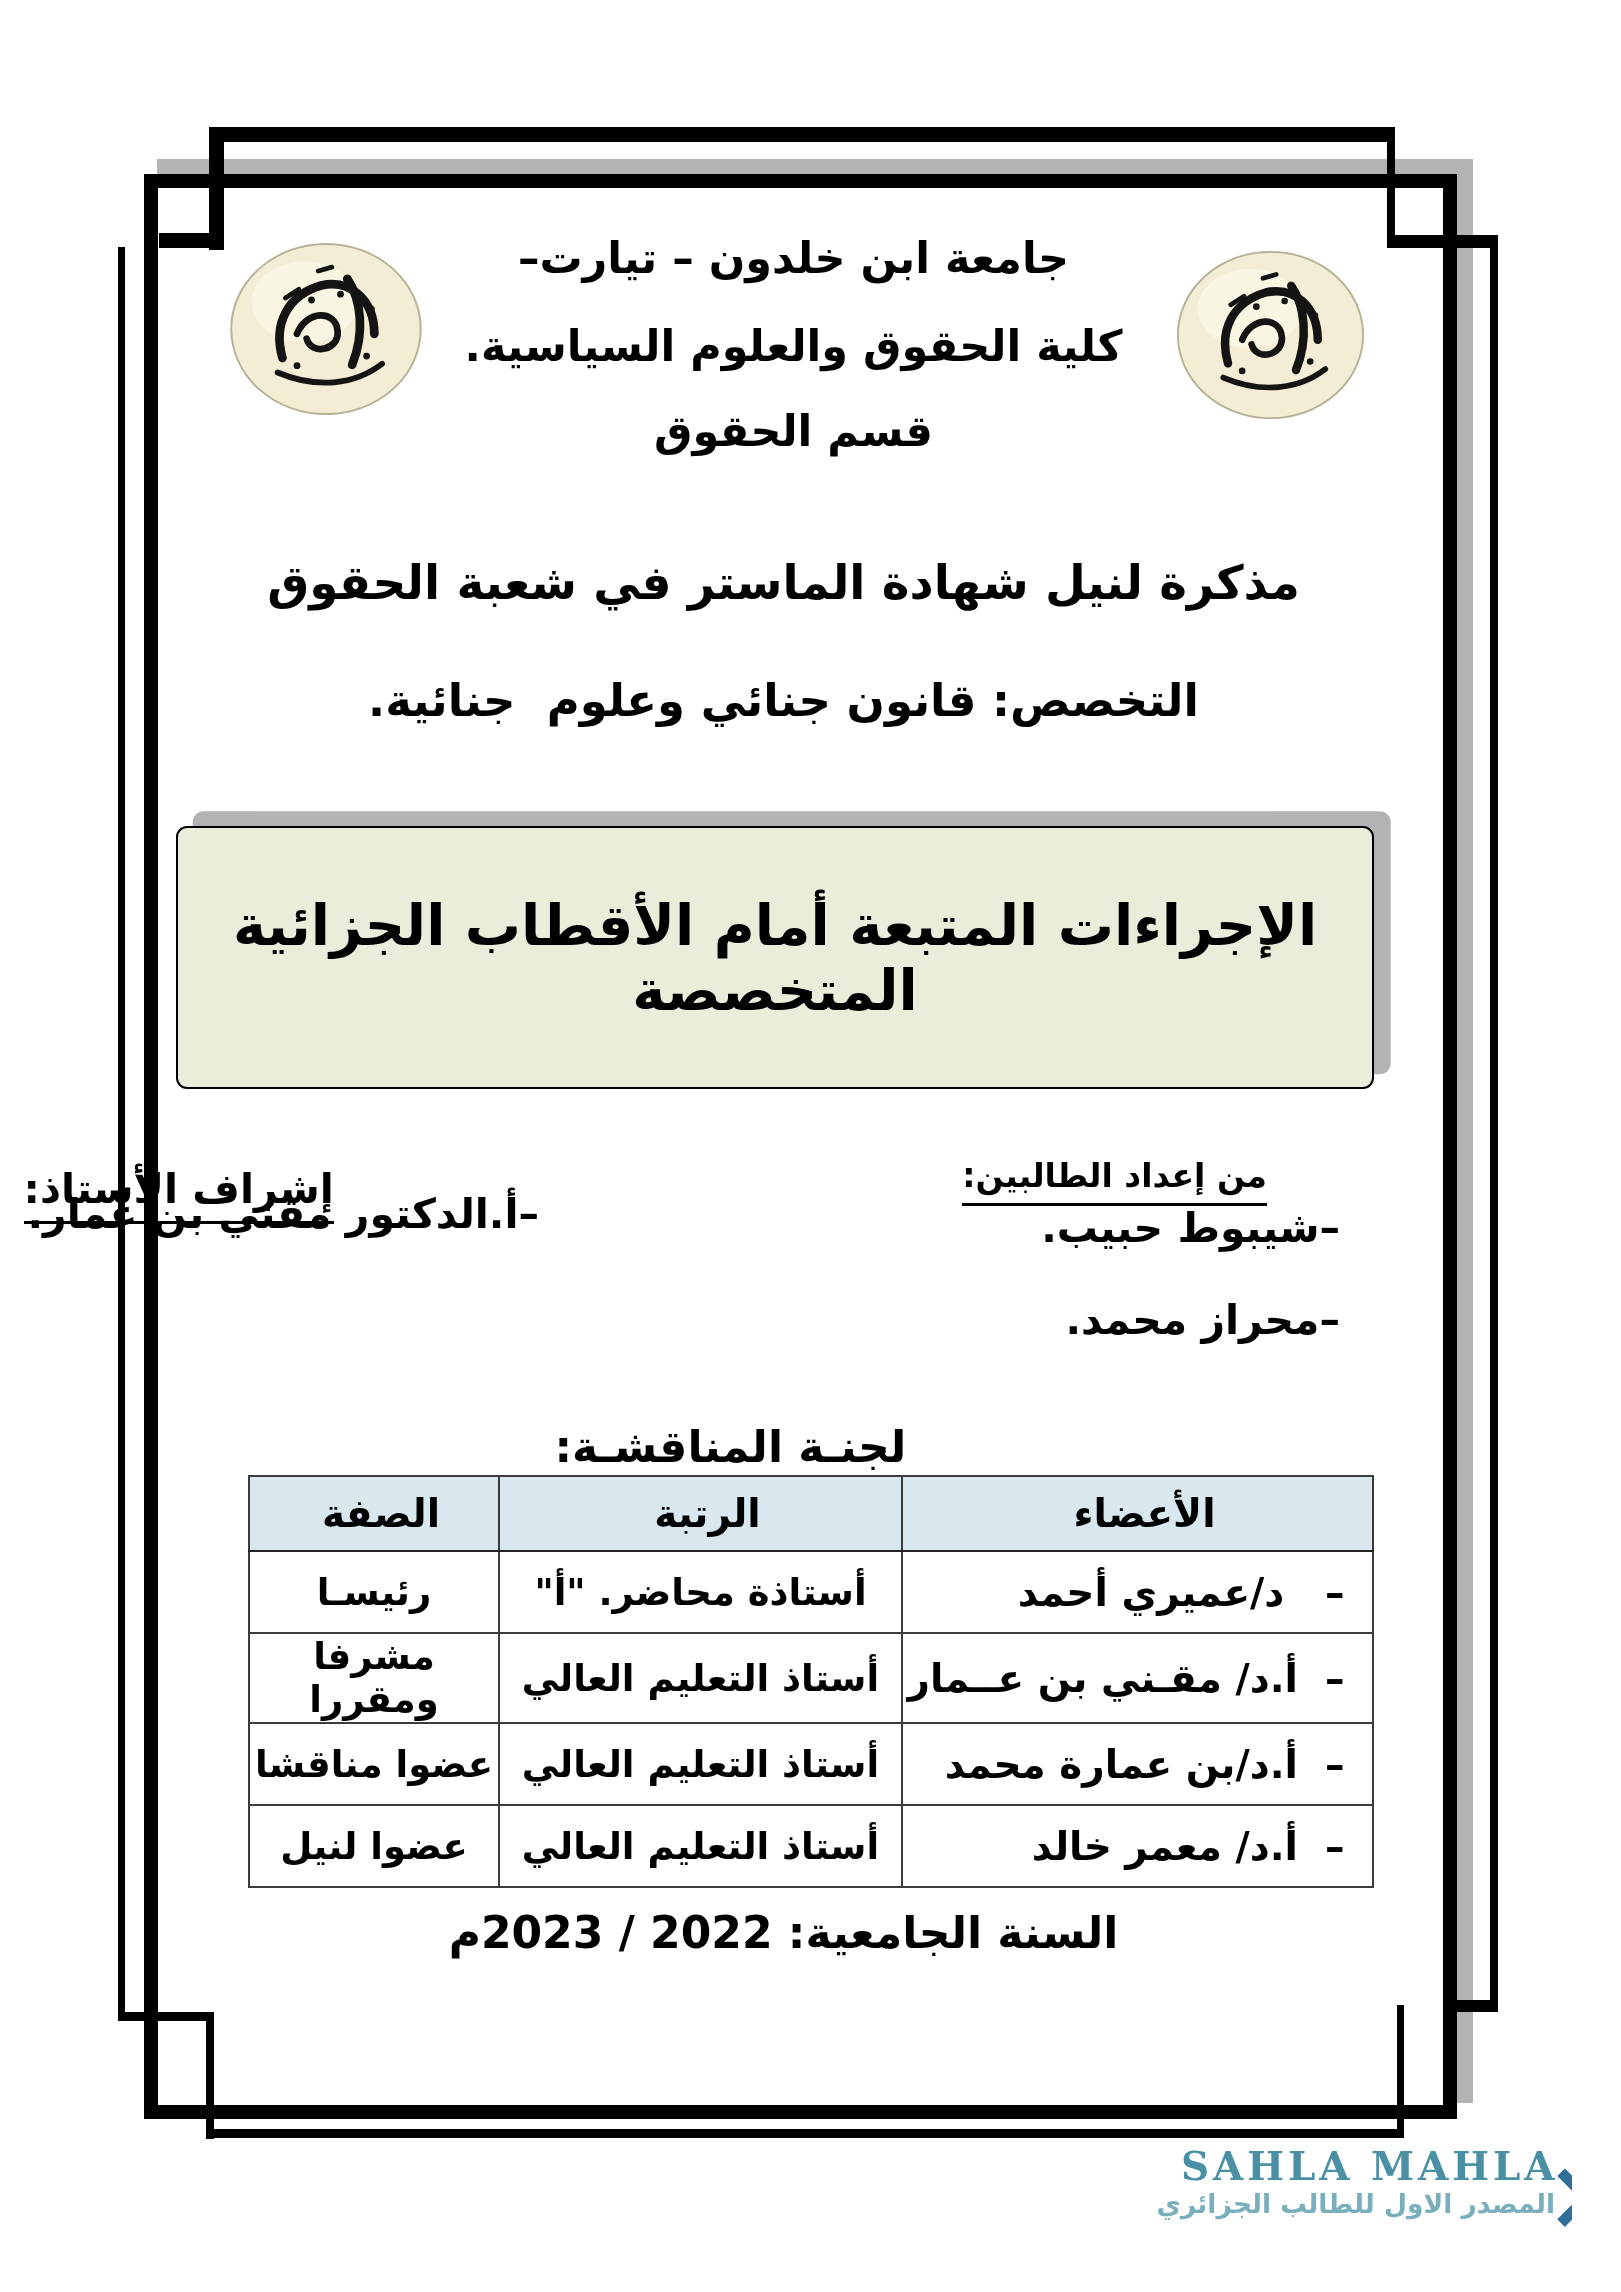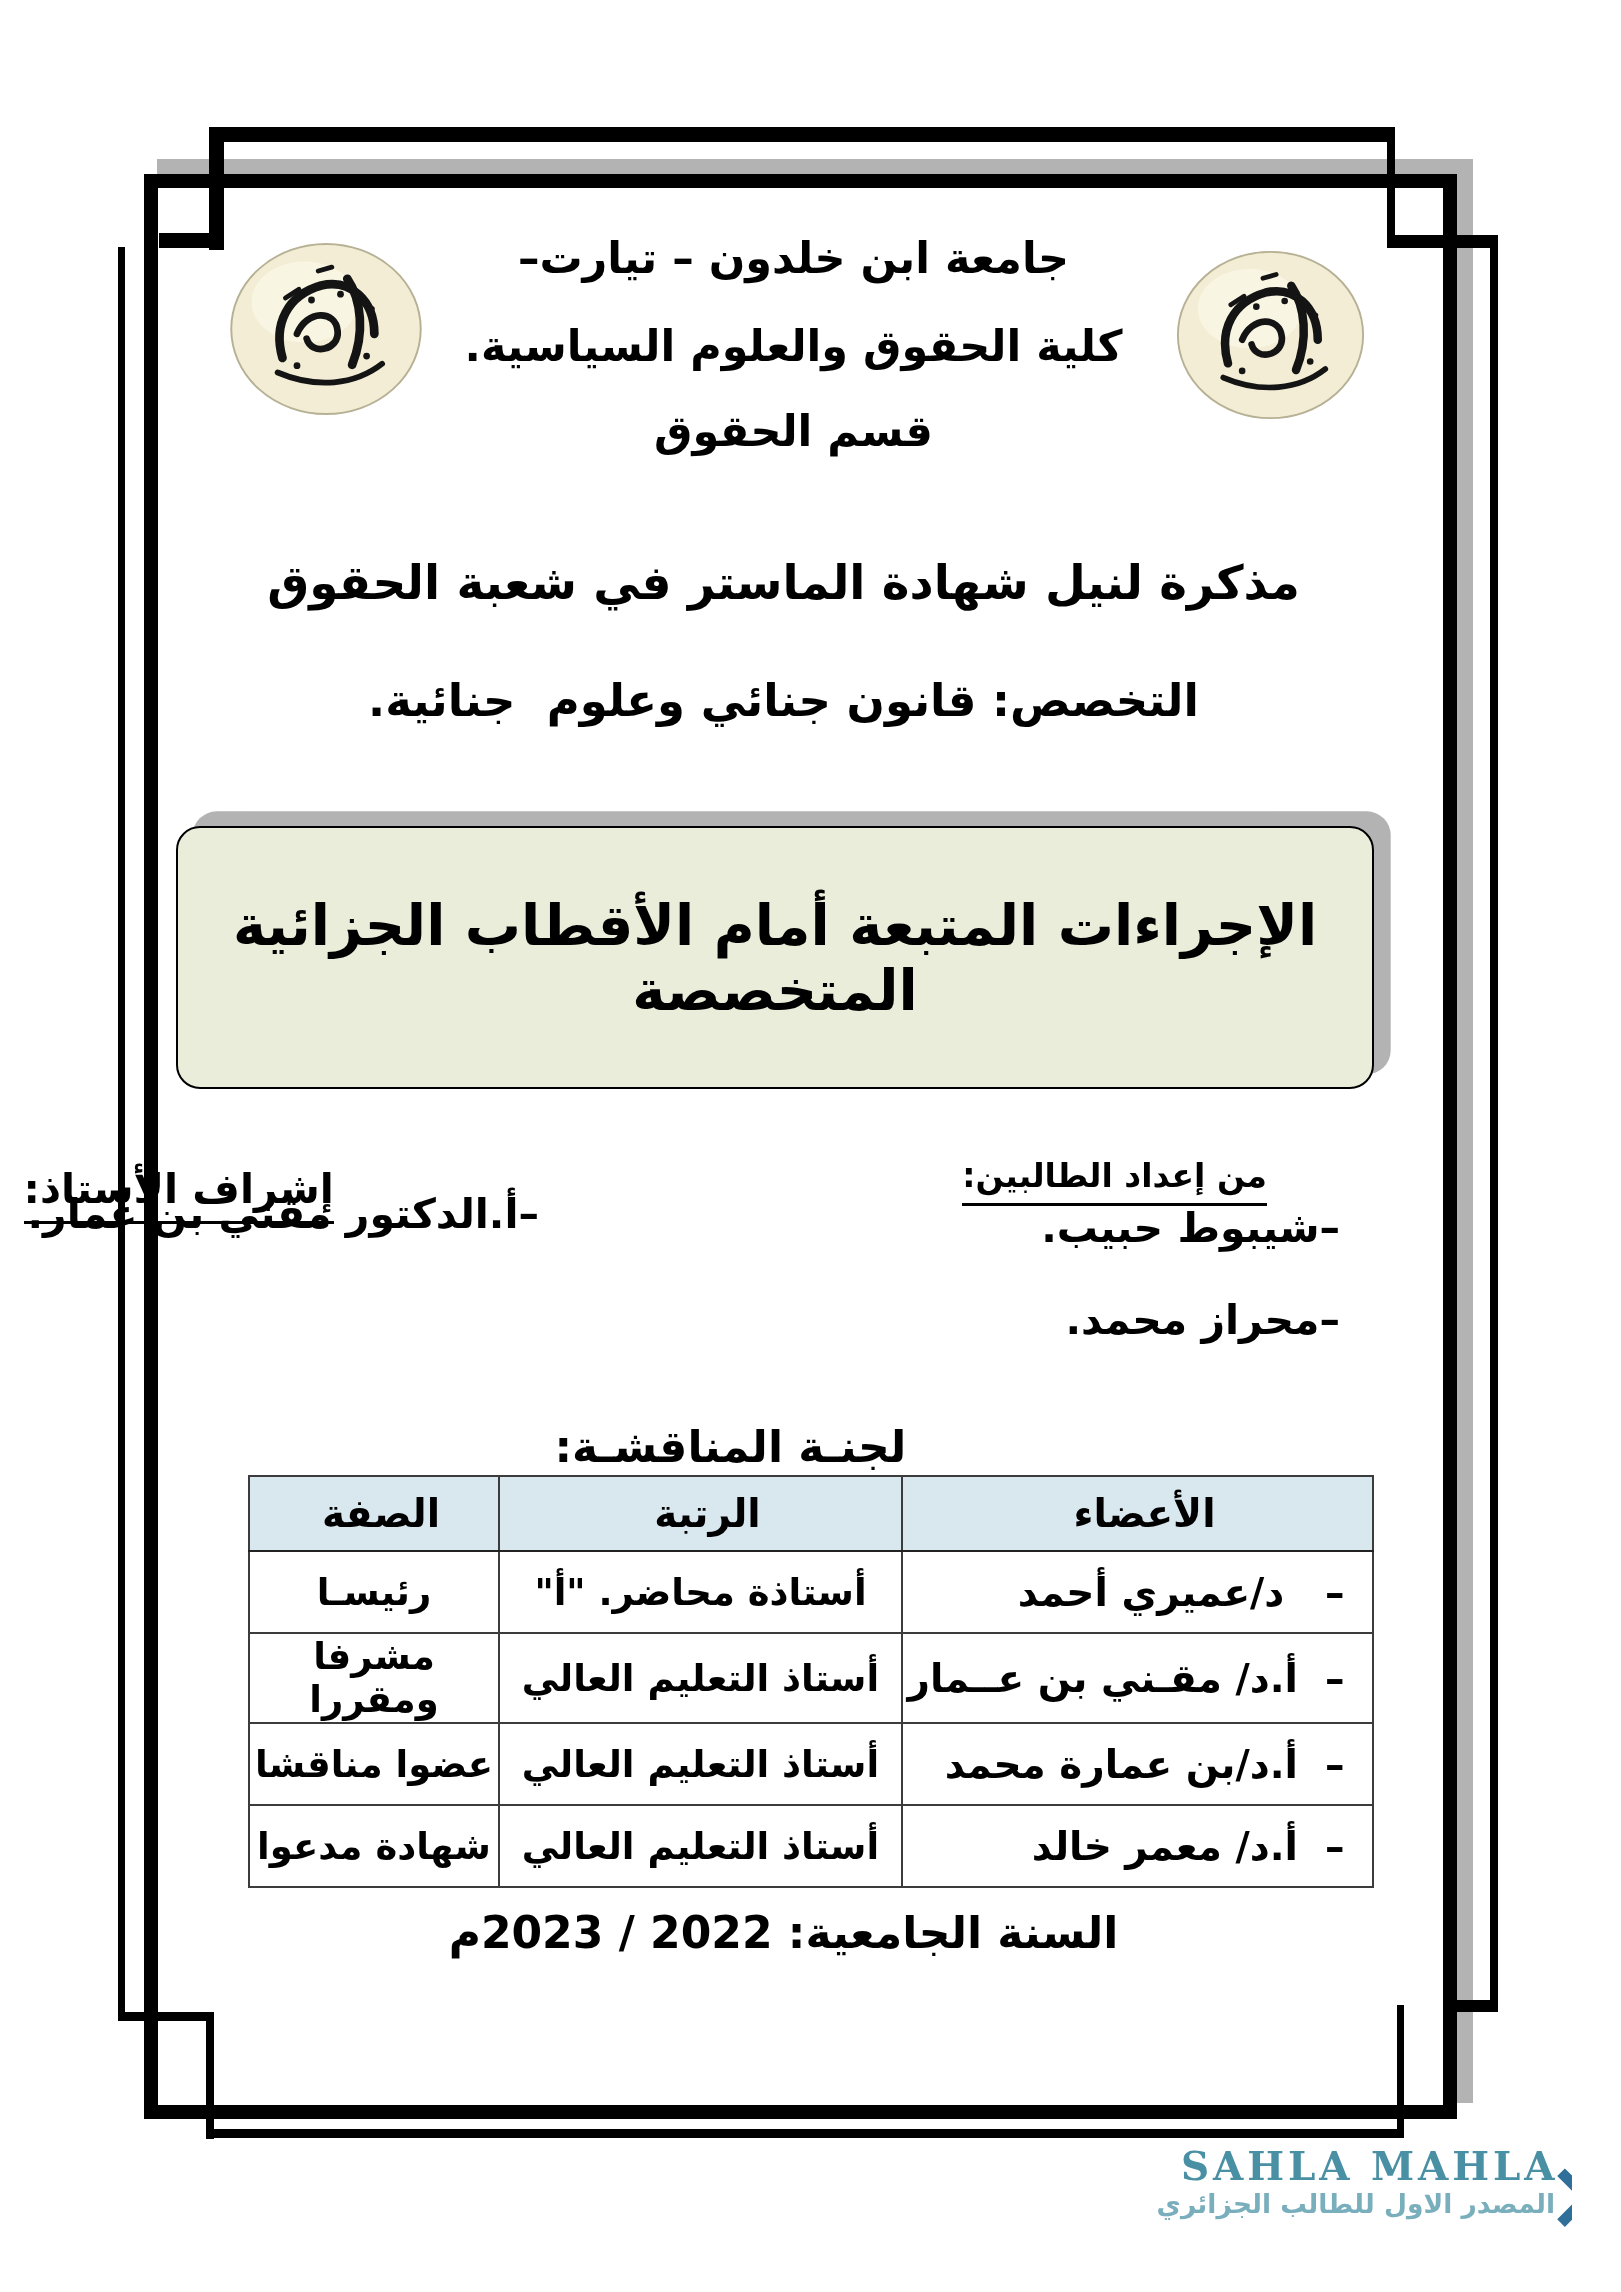--- a/index.html
+++ b/index.html
@@ -16,21 +16,21 @@
     border:14.7px solid #000;box-sizing:border-box;background:transparent;
   }
   
   .ar{direction:rtl;font-weight:bold;white-space:pre-wrap;}
   .hline{position:absolute;left:421px;width:745px;text-align:center;font-size:43px;font-weight:bold;direction:rtl;}
   .bigline{position:absolute;left:124px;width:1319px;text-align:center;font-weight:bold;direction:rtl;}
   .underlined{display:inline-block;border-bottom:3.9px solid #000;padding-bottom:7.8px;}
   
   .title-box{
     position:absolute;left:176px;top:826px;width:1198px;height:263px;
-    background:#e9edd9;border:2.9px solid #000;border-radius:24px;
+    background:#e9edd9;border:2.9px solid #000;border-radius:11px;
     box-shadow:16.7px -14.7px 0 #b3b3b3;box-sizing:border-box;
   }
   .title-box .txt{
     width:100%;height:100%;display:flex;align-items:center;justify-content:center;
     font-size:56px;font-weight:bold;direction:rtl;text-align:center;
   }
   
   table.committee{
     position:absolute;left:248px;top:1475px;width:1124px;
     border-collapse:collapse;direction:rtl;table-layout:fixed;
@@ -159,21 +159,21 @@
       <td>مشرفا ومقررا</td>
     </tr>
     <tr>
       <td class="member">–  أ.د/بن عمارة محمد</td>
       <td>أستاذ التعليم العالي</td>
       <td>عضوا مناقشا</td>
     </tr>
     <tr>
       <td class="member">–  أ.د/ معمر خالد</td>
       <td>أستاذ التعليم العالي</td>
-      <td>شهادة مدعوا</td>
+      <td>عضوا لنيل</td>
     </tr>
   </tbody>
     </table>
 
   <div class="bigline" style="top:1907px;font-size:44px;">السنة الجامعية: 2022 / 2023م</div>
 
   <div class="wm-brand">SAHLA MAHLA</div>
   <div class="wm-tagline">المصدر الاول للطالب الجزائري</div>
   <div class="abs" style="left:1553px;top:2133px;">
     <svg width="69" height="98" viewBox="0 0 70 100">

